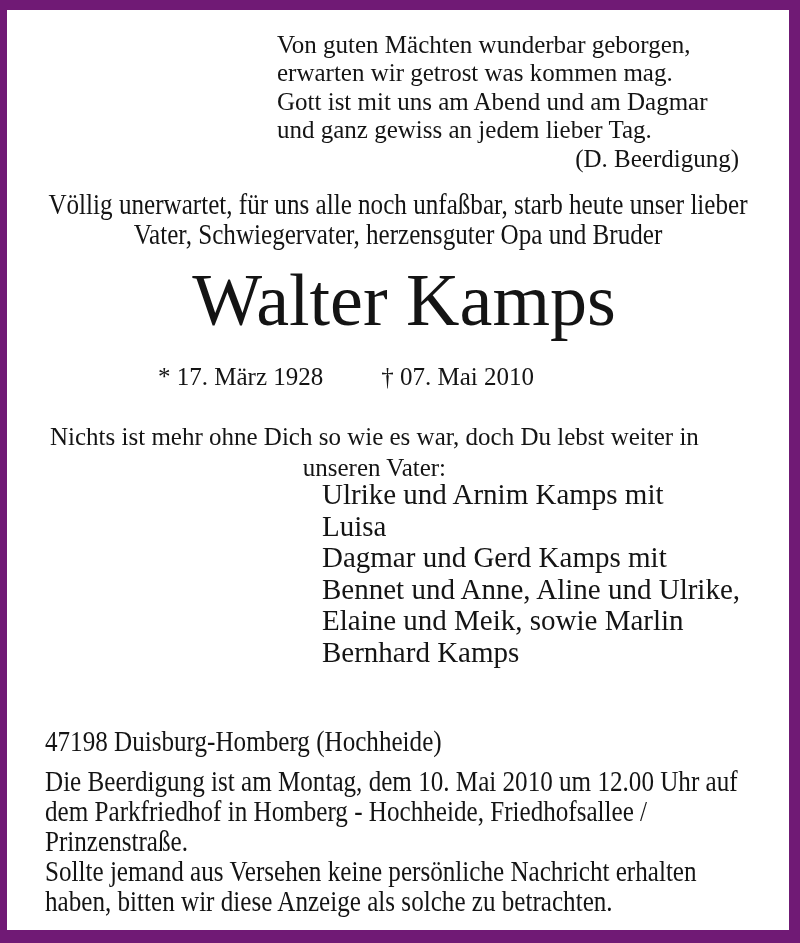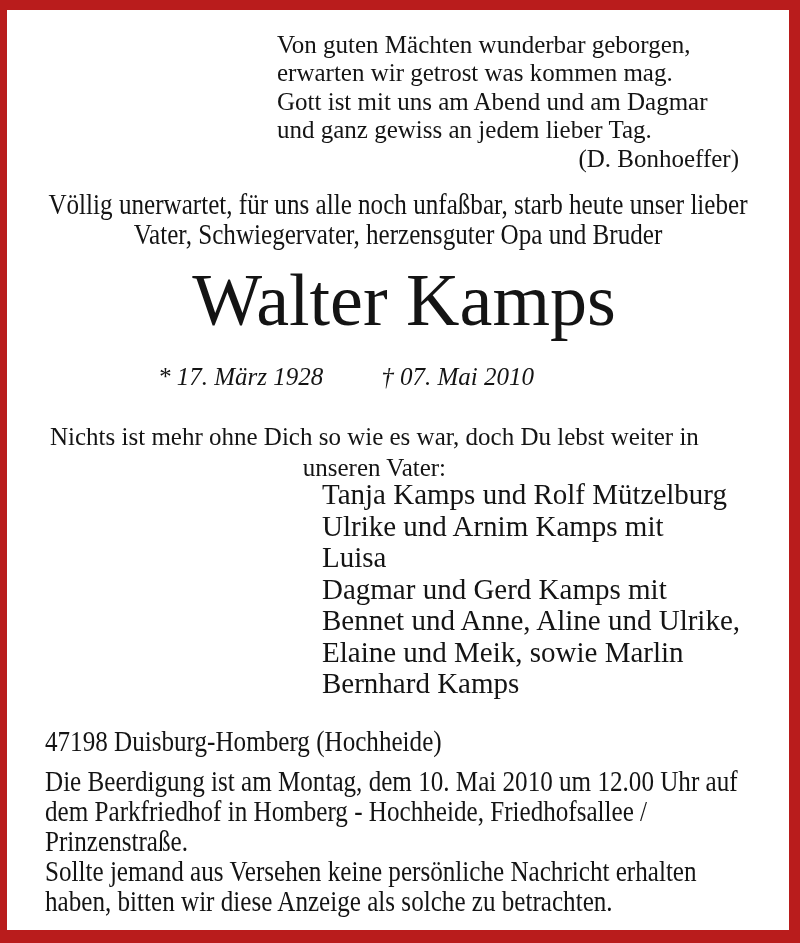--- a/index.html
+++ b/index.html
@@ -2,21 +2,21 @@
 <html><head>
 <meta charset="utf-8">
 <style>
   html,body { margin:0; padding:0; }
   body {
     width:800px; height:943px;
     background:#000;
     font-family:"Liberation Serif","DejaVu Serif",serif;
     overflow:hidden;
   }
-  .page { position:relative; width:800px; height:943px; background:#b91c1c; }
+  .page { position:relative; width:800px; height:943px; background:#701a75; }
   .card {
     position:absolute; left:7px; top:10px; width:782px; height:920px;
     background:#ffffff; color:#141414;
   }
   .card > div { position:absolute; }
   .line { white-space:nowrap; }
 
   .poem {
     left:270px; top:21px; width:462px;
     font-size:25px; line-height:28.4px;
@@ -30,21 +30,21 @@
   }
 
   .deceased-name {
     left:6px; top:253px; width:782px; text-align:center;
     font-size:74px; font-weight:400; line-height:1;
   }
 
   .dates {
     left:0; top:353px; width:668px; padding-left:10px; box-sizing:border-box;
     display:flex; justify-content:center; gap:58px;
-    font-size:25px; line-height:28px;font-style:italic;
+    font-size:25px; line-height:28px;
   }
 
   .tribute {
     left:43px; top:412px;
     font-size:25px; line-height:30.5px;text-align:center;
   }
 
   .mourners {
     left:315px; top:469px;
     font-size:29px; line-height:31.5px;
@@ -67,42 +67,41 @@
 <body>
 
 <div class="page">
   <div class="card">
 
     <div class="poem">
       <div class="line">Von guten Mächten wunderbar geborgen,</div>
       <div class="line">erwarten wir getrost was kommen mag.</div>
       <div class="line">Gott ist mit uns am Abend und am Dagmar</div>
       <div class="line">und ganz gewiss an jedem lieber Tag.</div>
-      <div class="line attribution">(D. Bonhoeffer)</div>
+      <div class="line attribution">(D. Beerdigung)</div>
     </div>
 
     <div class="announcement">
       <div class="line">Völlig unerwartet, für uns alle noch unfaßbar, starb heute unser lieber</div>
       <div class="line">Vater, Schwiegervater, herzensguter Opa und Bruder</div>
     </div>
 
     <div class="deceased-name">Walter Kamps</div>
 
     <div class="dates">
       <span class="line">* 17. März 1928</span>
       <span class="line">† 07. Mai 2010</span>
     </div>
 
     <div class="tribute">
       <div class="line">Nichts ist mehr ohne Dich so wie es war, doch Du lebst weiter in</div>
       <div class="line">unseren Vater:</div>
     </div>
 
     <div class="mourners">
-      <div class="line">Tanja Kamps und Rolf Mützelburg</div>
       <div class="line">Ulrike und Arnim Kamps mit</div>
       <div class="line">Luisa</div>
       <div class="line">Dagmar und Gerd Kamps mit</div>
       <div class="line">Bennet und Anne, Aline und Ulrike,</div>
       <div class="line">Elaine und Meik, sowie Marlin</div>
       <div class="line">Bernhard Kamps</div>
     </div>
 
     <div class="address line">47198 Duisburg-Homberg (Hochheide)</div>
 

